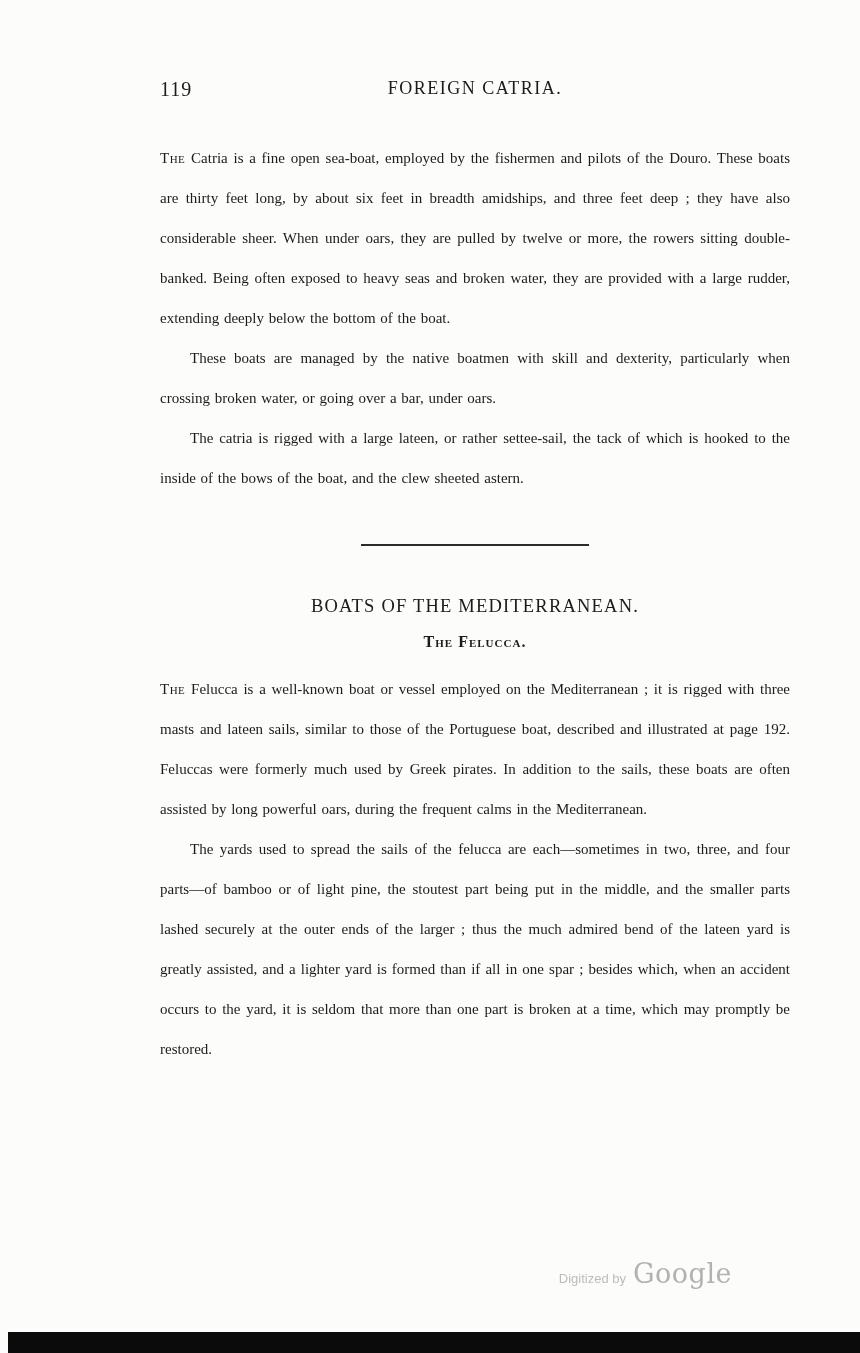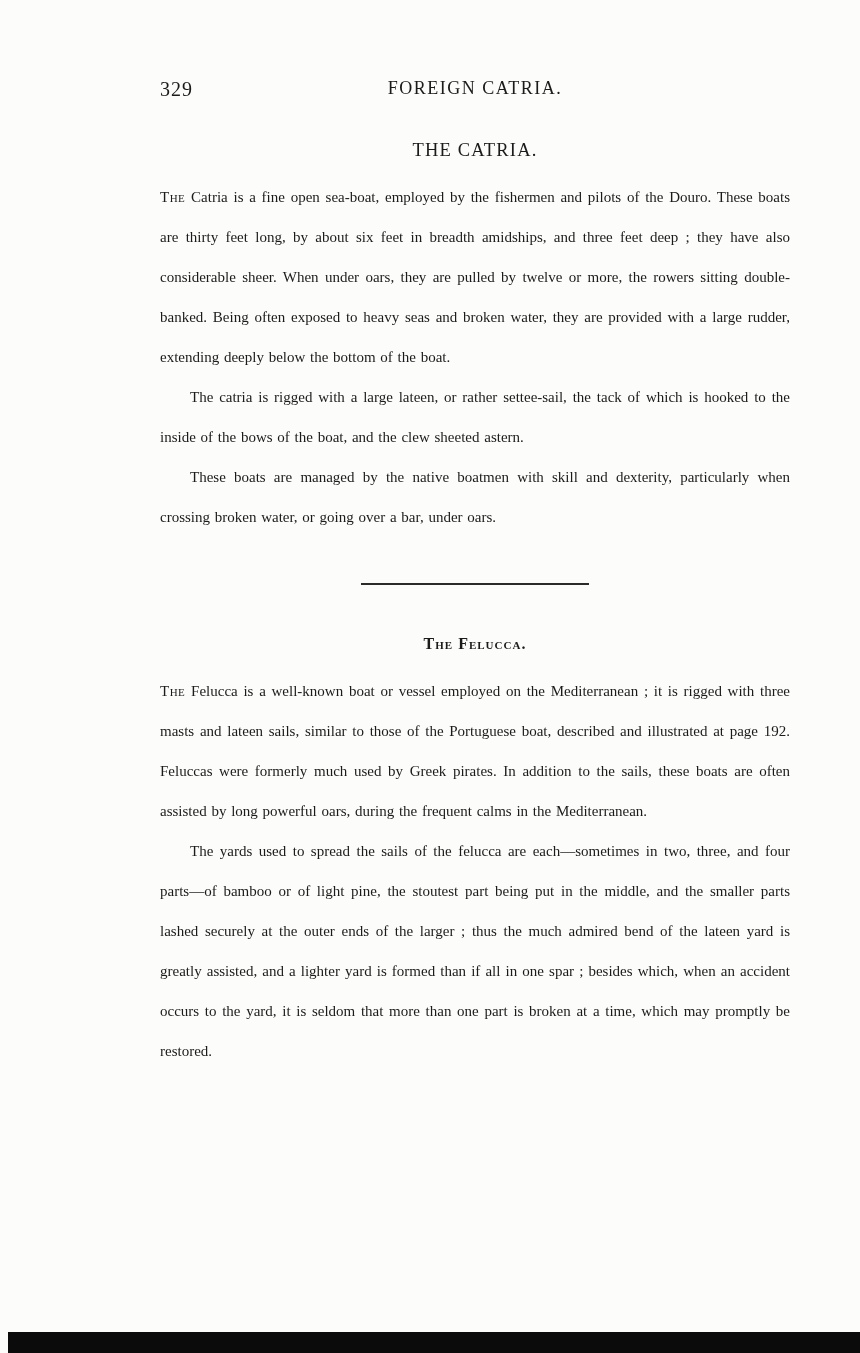--- a/index.html
+++ b/index.html
@@ -104,38 +104,41 @@
     background: #0b0b0b;
   }
 </style>
 </head>
 <body>
 
 <div class="page">
   <div class="content">
 
     <div class="header">
-      <span class="page-number">329</span>
+      <span class="page-number">119</span>
       <div class="running-header">FOREIGN CATRIA.</div>
     </div>
 
-    <h2 class="section-heading first">THE CATRIA.</h2>
 
     <p class="body"><span class="sc">The</span><span> Catria is a fine open sea-boat, employed by the fishermen and pilots of the Douro. These boats are thirty feet long, by about six feet in breadth amidships, and three feet deep ; they have also considerable sheer. When under oars, they are pulled by twelve or more, the rowers sitting double-banked. Being often exposed to heavy seas and broken water, they are provided with a large rudder, extending deeply below the bottom of the boat.</span></p>
 
+    <p class="body indent">These boats are managed by the native boatmen with skill and dexterity, particularly when crossing broken water, or going over a bar, under oars.</p>
+
     <p class="body indent">The catria is rigged with a large lateen, or rather settee-sail, the tack of which is hooked to the inside of the bows of the boat, and the clew sheeted astern.</p>
-
-    <p class="body indent">These boats are managed by the native boatmen with skill and dexterity, particularly when crossing broken water, or going over a bar, under oars.</p>
 
     <div class="rule"></div>
 
+    <h2 class="section-heading" style="margin-top:0;">BOATS OF THE MEDITERRANEAN.</h2>
 
     <h3 class="subheading">The Felucca.</h3>
 
     <p class="body"><span class="sc">The</span><span> Felucca is a well-known boat or vessel employed on the Mediterranean ; it is rigged with three masts and lateen sails, similar to those of the Portuguese boat, described and illustrated at page 192. Feluccas were formerly much used by Greek pirates. In addition to the sails, these boats are often assisted by long powerful oars, during the frequent calms in the Mediterranean.</span></p>
 
     <p class="body indent">The yards used to spread the sails of the felucca are each—sometimes in two, three, and four parts—of bamboo or of light pine, the stoutest part being put in the middle, and the smaller parts lashed securely at the outer ends of the larger ; thus the much admired bend of the lateen yard is greatly assisted, and a lighter yard is formed than if all in one spar ; besides which, when an accident occurs to the yard, it is seldom that more than one part is broken at a time, which may promptly be restored.</p>
 
   </div>
 
+  <div class="watermark">
+    <span>Digitized by</span><span class="brand">Google</span>
+  </div>
 
   <div class="scan-bar"></div>
 </div>
 
 </body></html>

